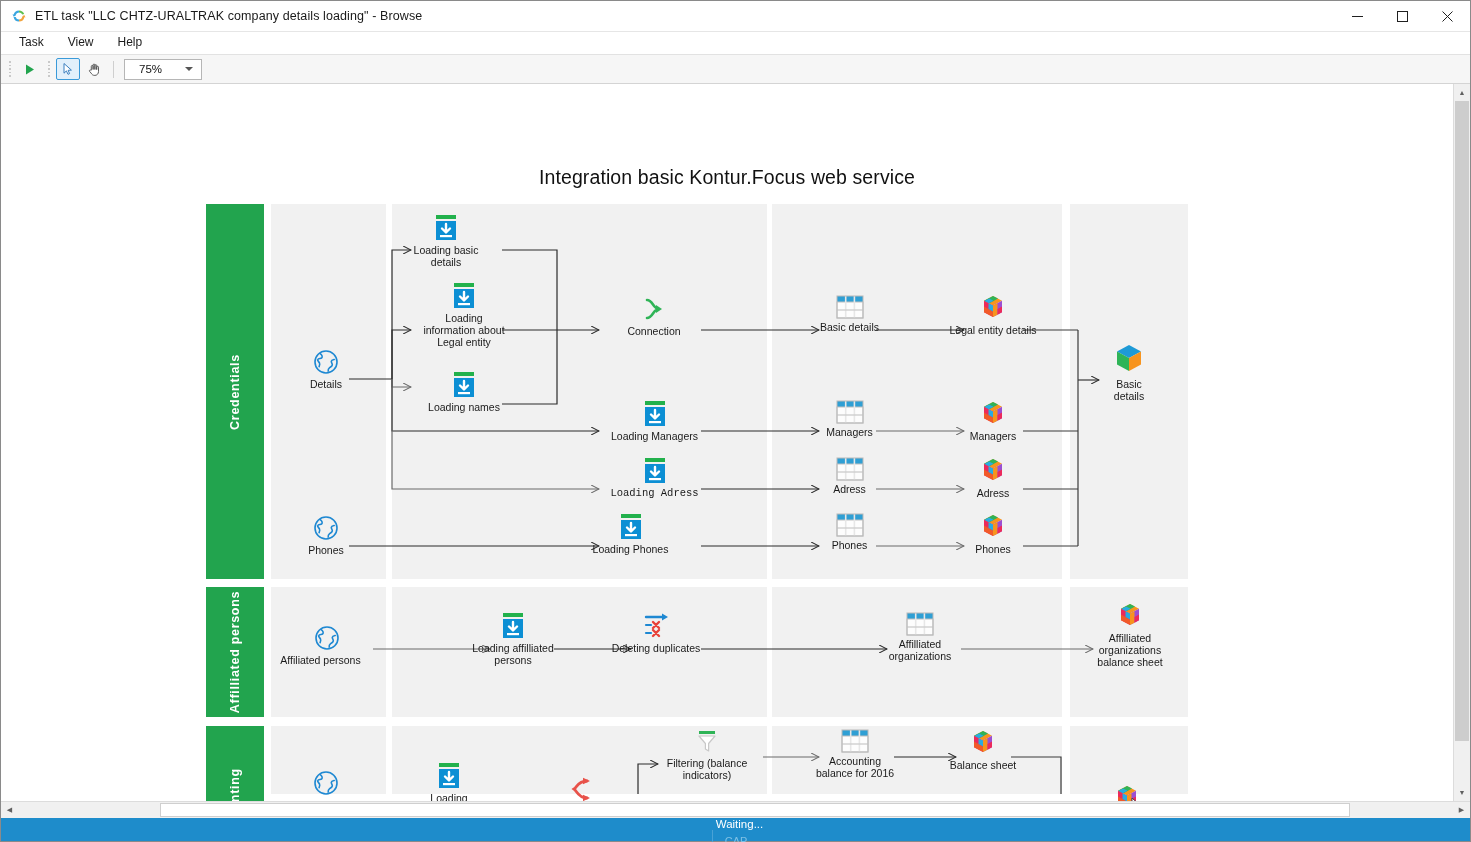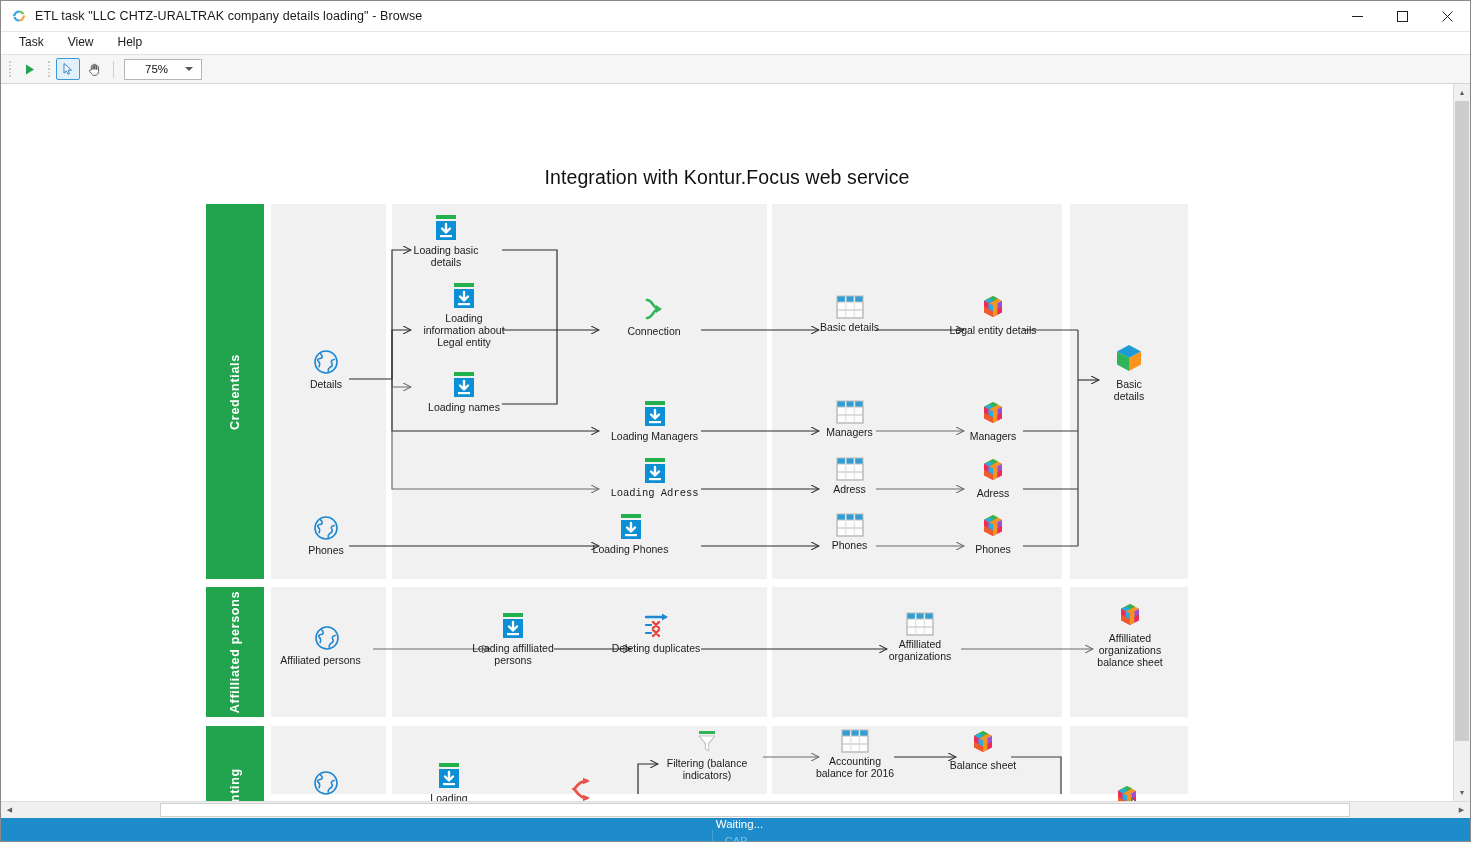--- a/index.html
+++ b/index.html
@@ -76,21 +76,21 @@
     border: 1px solid transparent; border-radius: 2px; flex: 0 0 auto;
   }
   .tbtn.active { border-color: #3a9ad9; background: #e2f0fb; }
   .tsep {
     width: 1px; height: 17px; background: #cfcfcf; margin: 0 6px; flex: 0 0 auto;
   }
   #zoom-combo {
     height: 21px; width: 78px; margin-left: 4px;
     border: 1px solid #b6b6b6; background: #fff;
     display: flex; align-items: center; justify-content: space-between;
-    padding: 0 3px 0 20px; font-size: 11.5px; color: #111; flex: 0 0 auto;
+    padding: 0 3px 0 14px; font-size: 11.5px; color: #111; flex: 0 0 auto;
   }
   #zoom-combo .caret {
     width: 0; height: 0;
     border-left: 4px solid transparent; border-right: 4px solid transparent;
     border-top: 4px solid #555; margin-right: 5px;
   }
 
   
   #canvas-wrap {
     flex: 1 1 auto; position: relative; display: flex; overflow: hidden;
@@ -255,21 +255,21 @@
     <div class="tsep"></div>
     <div id="zoom-combo">
       <span>75%</span>
       <span class="caret"></span>
     </div>
   </div>
 
   <div id="canvas-wrap">
     <div id="canvas">
 
-      <div id="diagram-title">Integration with Kontur.Focus web service</div>
+      <div id="diagram-title">Integration basic Kontur.Focus web service</div>
 
       <div id="diagram">
 
         <svg width="1453" height="710" viewBox="0 0 1453 710" style="position:absolute;top:0;left:0;">
           <defs>
             <marker id="ar" markerWidth="9" markerHeight="8" refX="8" refY="4" orient="auto" markerUnits="userSpaceOnUse">
               <path d="M0,0 L8,4 L0,8" fill="none" stroke="#2b2b2b" stroke-width="1.1"></path>
             </marker>
             <marker id="arg" markerWidth="9" markerHeight="8" refX="8" refY="4" orient="auto" markerUnits="userSpaceOnUse">
               <path d="M0,0 L8,4 L0,8" fill="none" stroke="#6b6b6b" stroke-width="1.1"></path>

